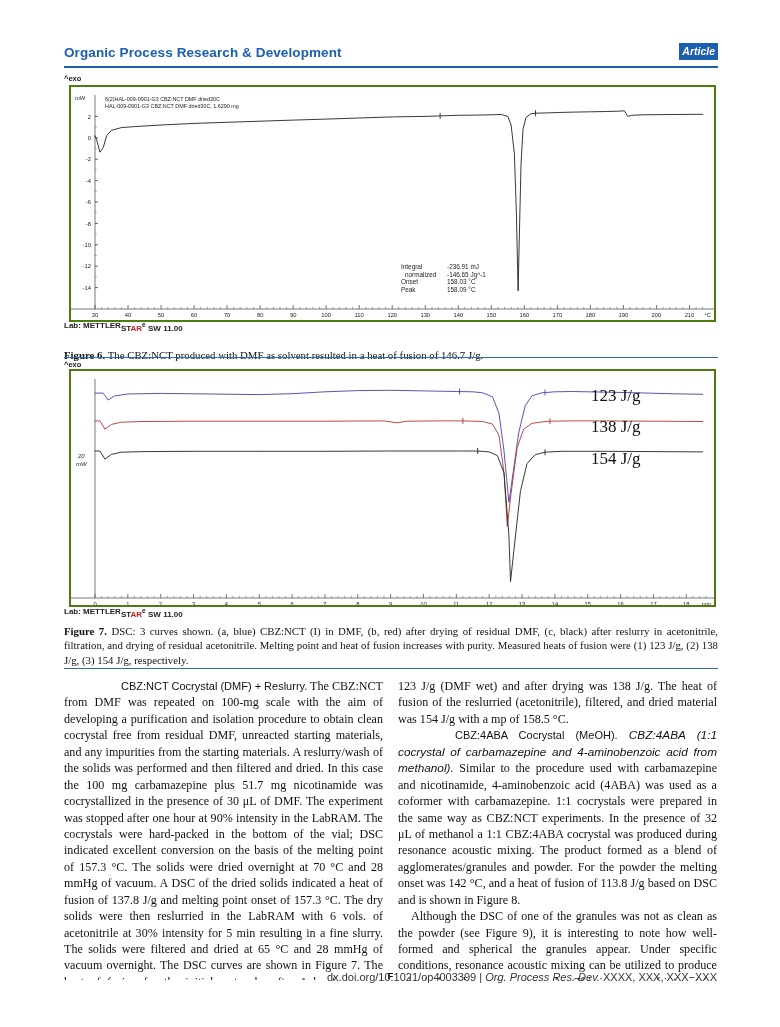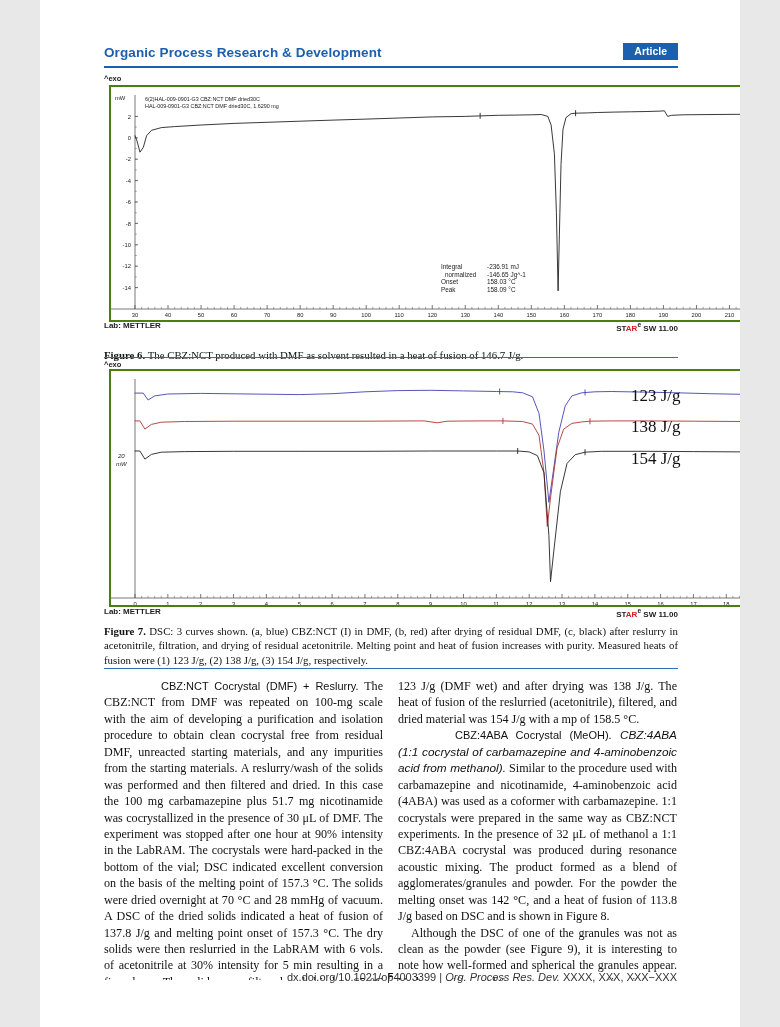--- a/index.html
+++ b/index.html
@@ -1,35 +1,35 @@
 <!DOCTYPE html>
 <html style="--accent: #1b5faf; --rule: #2f6eb5; --star-red: #cc2222;"><head>
 <meta charset="utf-8">
 <style>
   html,body{margin:0;padding:0;background:#e8e8e8;}
-  .page{position:relative;width:700px;height:1027px;background:#ffffff;margin:0 auto;
+  .page{position:relative;width:780px;height:1027px;background:#ffffff;margin:0 auto;
         font-family:"Liberation Serif",serif;color:#111;overflow:hidden;}
 
   
   .header{position:absolute;left:64px;right:62px;top:43px;display:flex;
           justify-content:space-between;align-items:flex-end;}
   .journal-title{font-family:"Liberation Sans",sans-serif;font-weight:bold;
                  font-size:13.5px;color:var(--accent);letter-spacing:.1px;}
   .article-badge{background:var(--accent);color:#fff;font-family:"Liberation Sans",sans-serif;
-                 font-weight:bold;font-size:10.5px;padding:2px 11px 3px;}
+                 font-weight:bold;font-size:10.5px;padding:2px 3px 3px;font-style:italic;}
   .header-rule{position:absolute;left:64px;right:62px;top:66px;height:2.2px;background:var(--accent);}
   .rule{position:absolute;left:64px;right:62px;height:1.2px;background:var(--rule);}
 
   
   .exo{position:absolute;left:64px;font-family:"Liberation Sans",sans-serif;
        font-weight:bold;font-size:7.5px;color:#222;}
   .chart-box{position:absolute;left:69px;width:643px;border:2px solid #4d7c0f;background:#fff;}
   .chart-box svg{display:block;}
-  .mettler-line{position:absolute;left:64px;right:62px;display:flex;justify-content:space-between;
-                font-family:"Liberation Sans",sans-serif;font-weight:bold;font-size:8px;color:#222;gap:20px;}
+  .mettler-line{position:absolute;left:64px;right:62px;display:flex;
+                font-family:"Liberation Sans",sans-serif;font-weight:bold;font-size:8px;color:#222;}
   .star-red{color:var(--star-red);}
   .ann{position:absolute;left:330px;top:176px;font-family:"Liberation Sans",sans-serif;
        font-size:6.4px;line-height:1.18;color:#222;}
   .ann-row{display:flex;}
   .ann-row .al{width:46px;}
   .ann-row.sub .al{padding-left:4px;width:42px;}
   .jg-label{position:absolute;left:520px;font-size:17px;font-family:"Liberation Serif",serif;color:#111;}
   .jg1{top:15px;} .jg2{top:46px;} .jg3{top:78px;}
   .scale20{position:absolute;left:5px;top:82px;font-family:"Liberation Sans",sans-serif;
            font-size:6px;line-height:1.25;text-align:center;color:#222;font-style:italic;}

